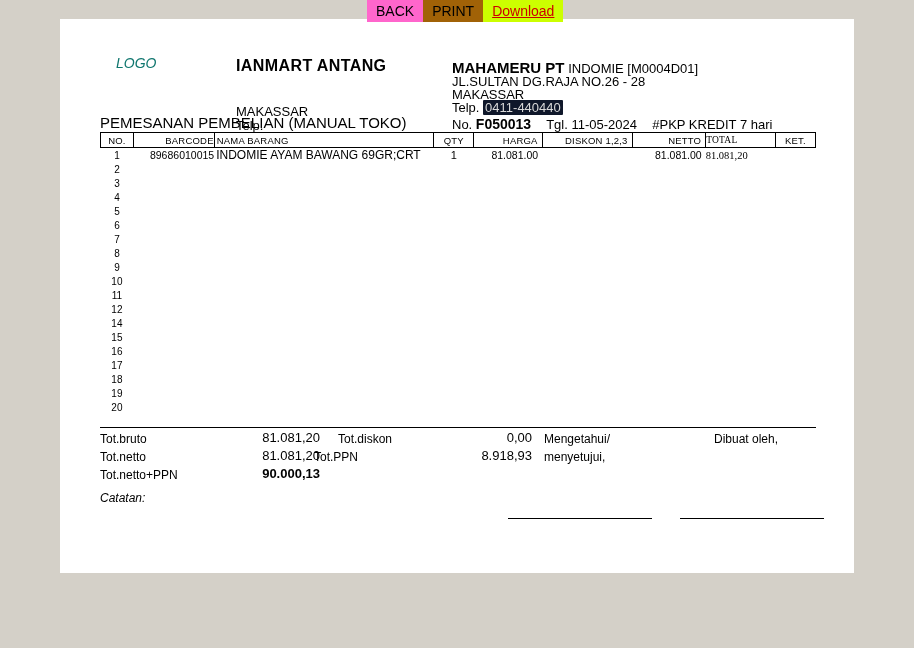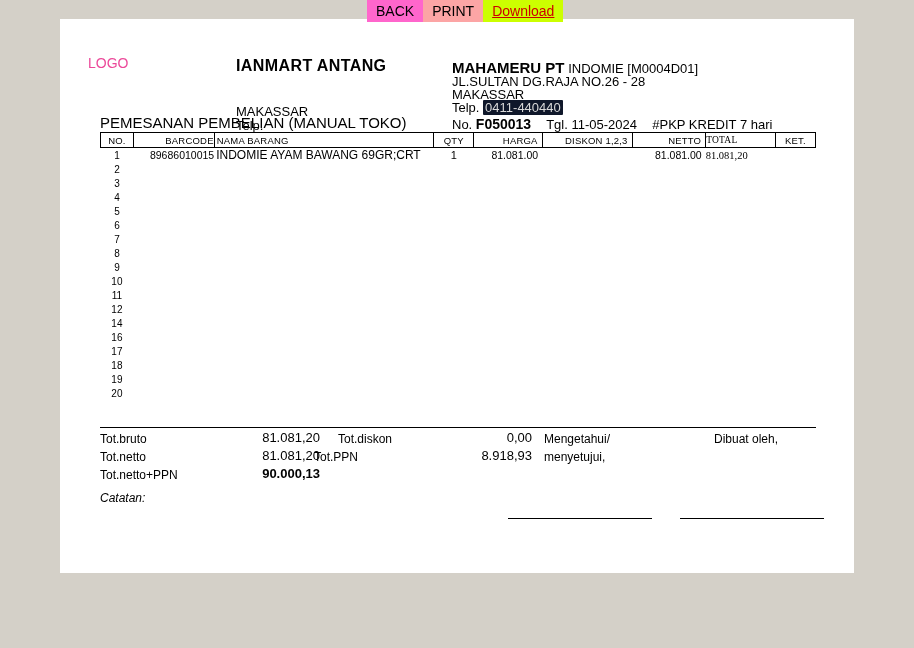--- a/index.html
+++ b/index.html
@@ -34,21 +34,21 @@
   .tb-btn {
     height: 22px;
     line-height: 22px;
     font-size: 14px;
     padding: 0 9px;
     color: #000000;
     white-space: nowrap;
     cursor: pointer;
   }
   .tb-back   { background: #ff66cc; }
-  .tb-print  { background: #fca5a5; }
+  .tb-print  { background: #a16207; }
   .tb-down   { background: #ccff00; text-decoration: underline; color: #cc0000; }
 
   
   .sheet {
     position: absolute;
     left: 60px;
     top: 19px;
     width: 794px;
     height: 554px;
     background: #ffffff;
@@ -62,24 +62,25 @@
     height: 648px;
     background: #d4d0c8;
     z-index: 0;
   }
   .sheet { z-index: 2; }
   .toolbar { z-index: 3; }
 
   
   .logo {
     position: absolute;
-    left: 28px;
+    left: 56px;
     top: 36px;
     font-size: 14px;
-    color: #ec4899;
+    color: #0f766e;
+    font-style: italic;
   }
   .cust-name {
     position: absolute;
     left: 176px;
     top: 38px;
     font-size: 16px;
     font-weight: bold;
     letter-spacing: .4px;
   }
   .cust-city {
@@ -428,20 +429,31 @@
             <td class="c-bar"></td>
             <td class="c-nama"></td>
             <td class="c-qty"></td>
             <td class="c-harga"></td>
             <td class="c-disk"></td>
             <td class="c-netto"></td>
             <td class="c-total"></td>
             <td class="c-ket"></td>
           </tr>
           <tr>
+            <td class="c-no">15</td>
+            <td class="c-bar"></td>
+            <td class="c-nama"></td>
+            <td class="c-qty"></td>
+            <td class="c-harga"></td>
+            <td class="c-disk"></td>
+            <td class="c-netto"></td>
+            <td class="c-total"></td>
+            <td class="c-ket"></td>
+          </tr>
+          <tr>
             <td class="c-no">16</td>
             <td class="c-bar"></td>
             <td class="c-nama"></td>
             <td class="c-qty"></td>
             <td class="c-harga"></td>
             <td class="c-disk"></td>
             <td class="c-netto"></td>
             <td class="c-total"></td>
             <td class="c-ket"></td>
           </tr>

